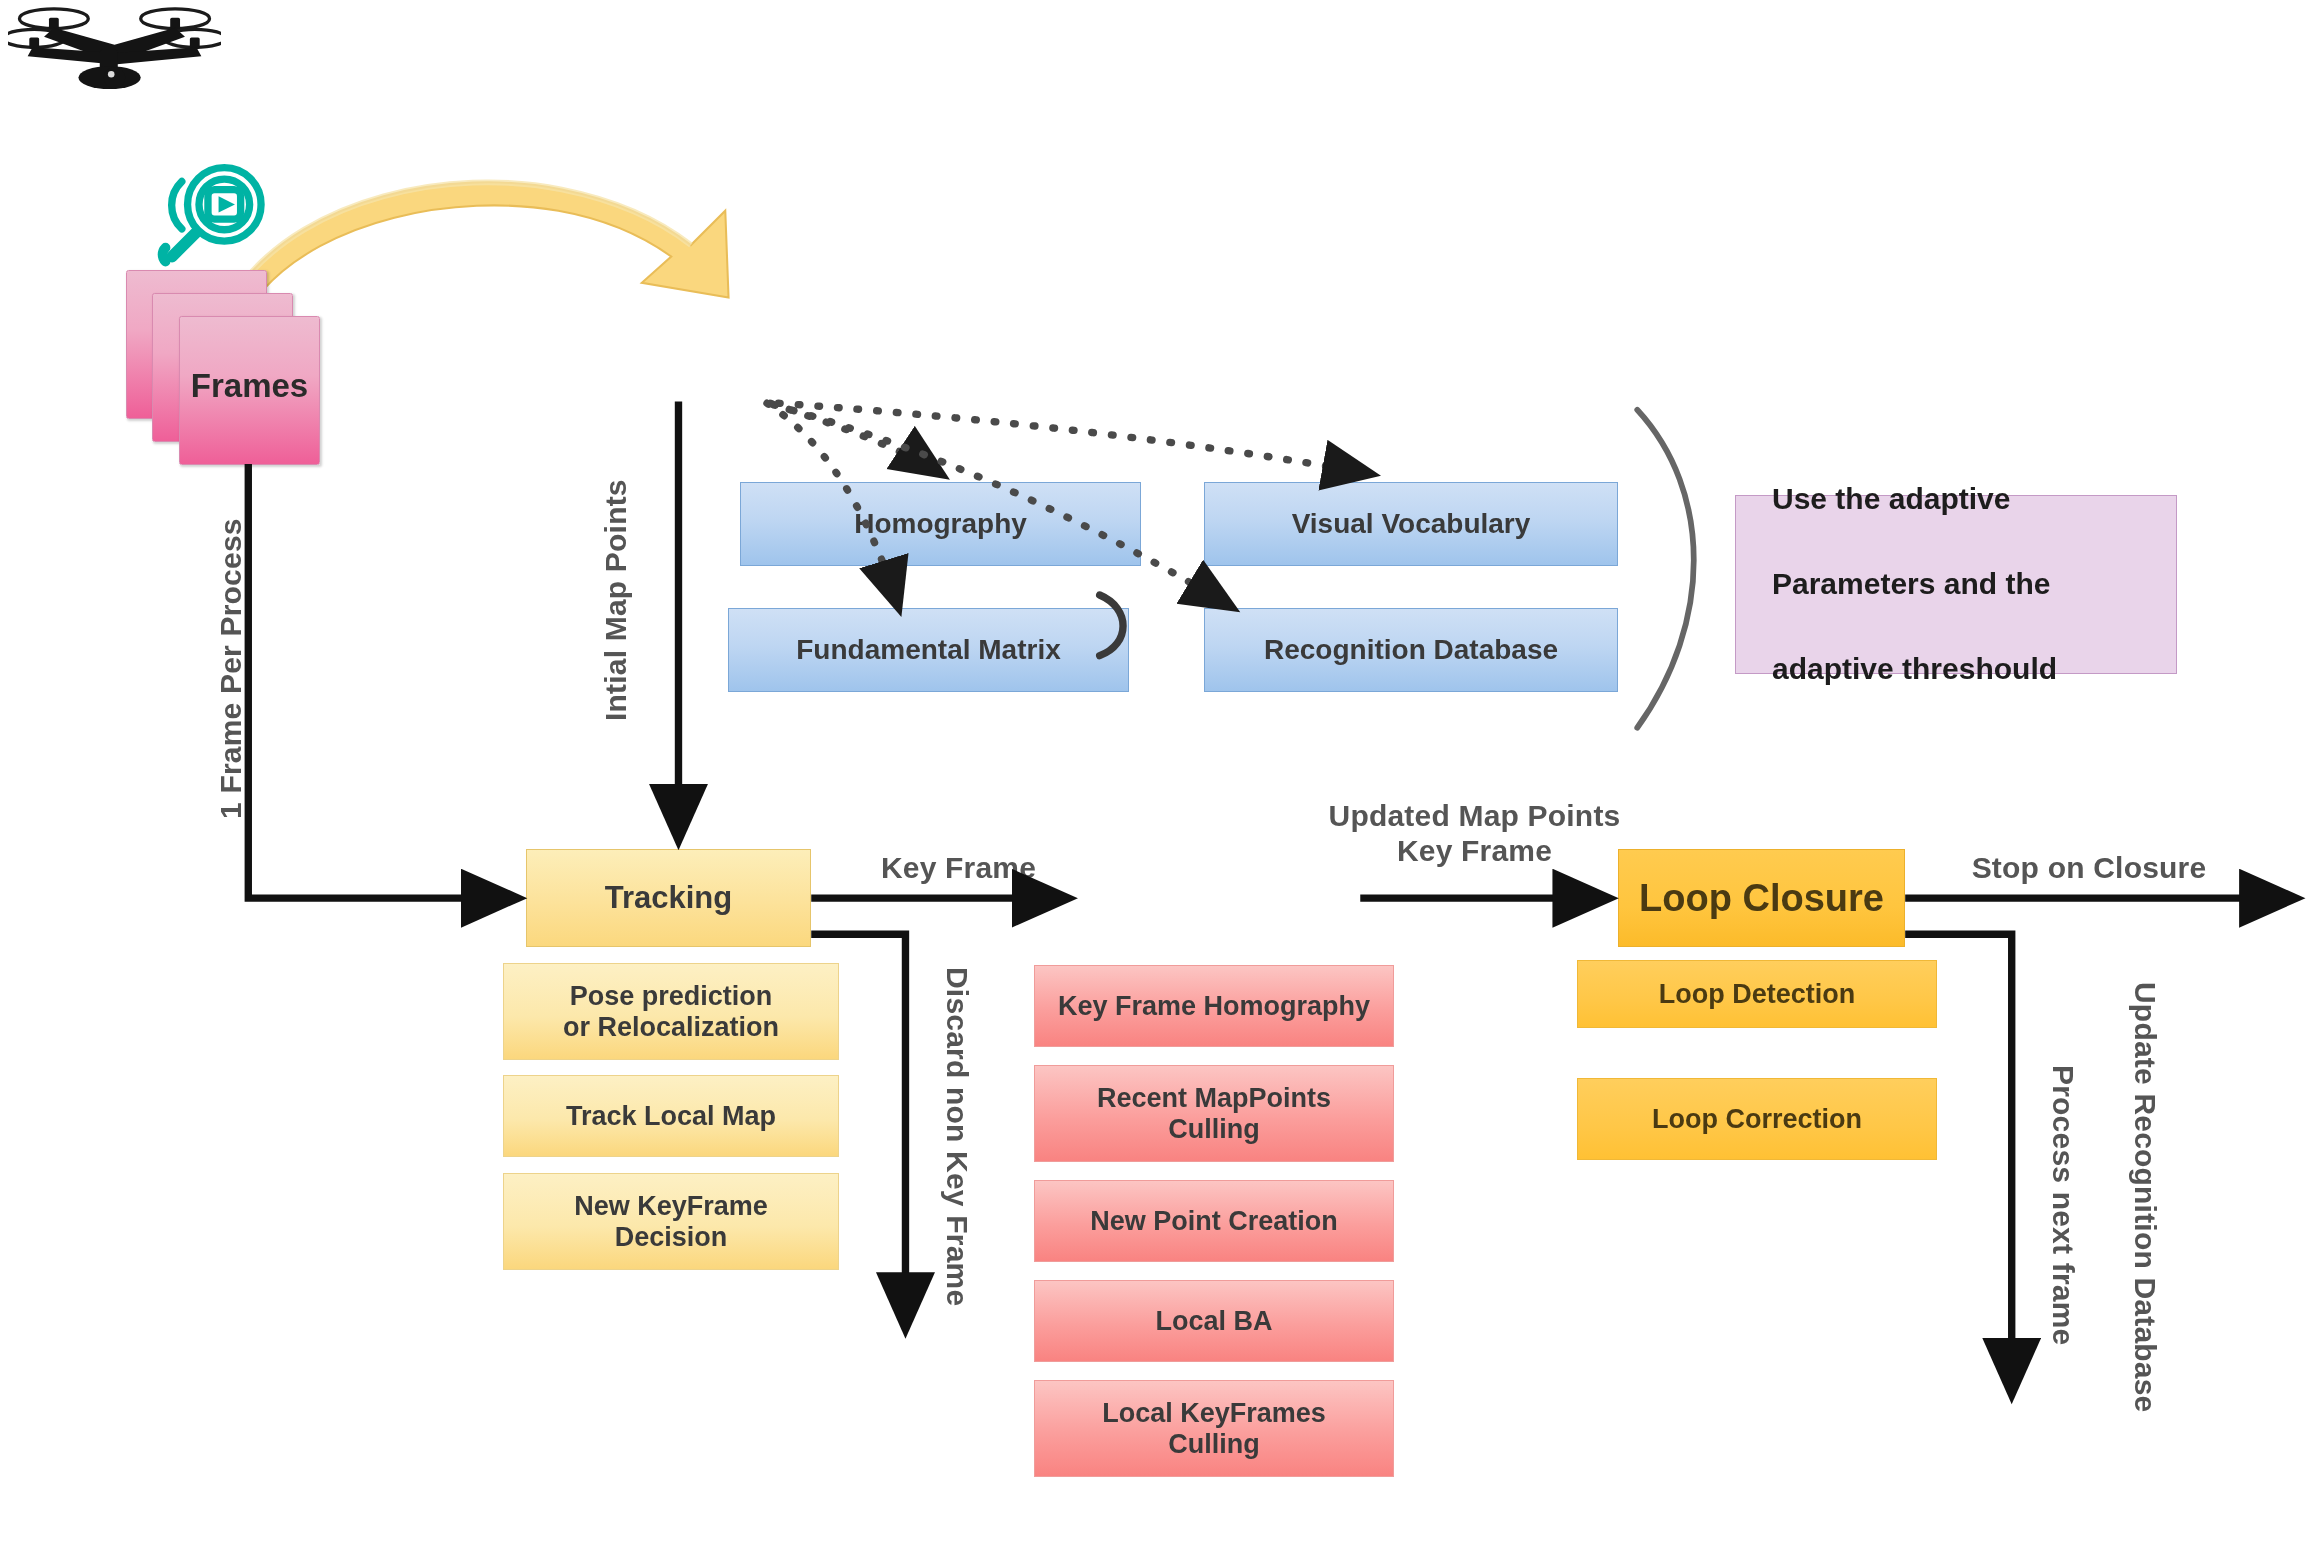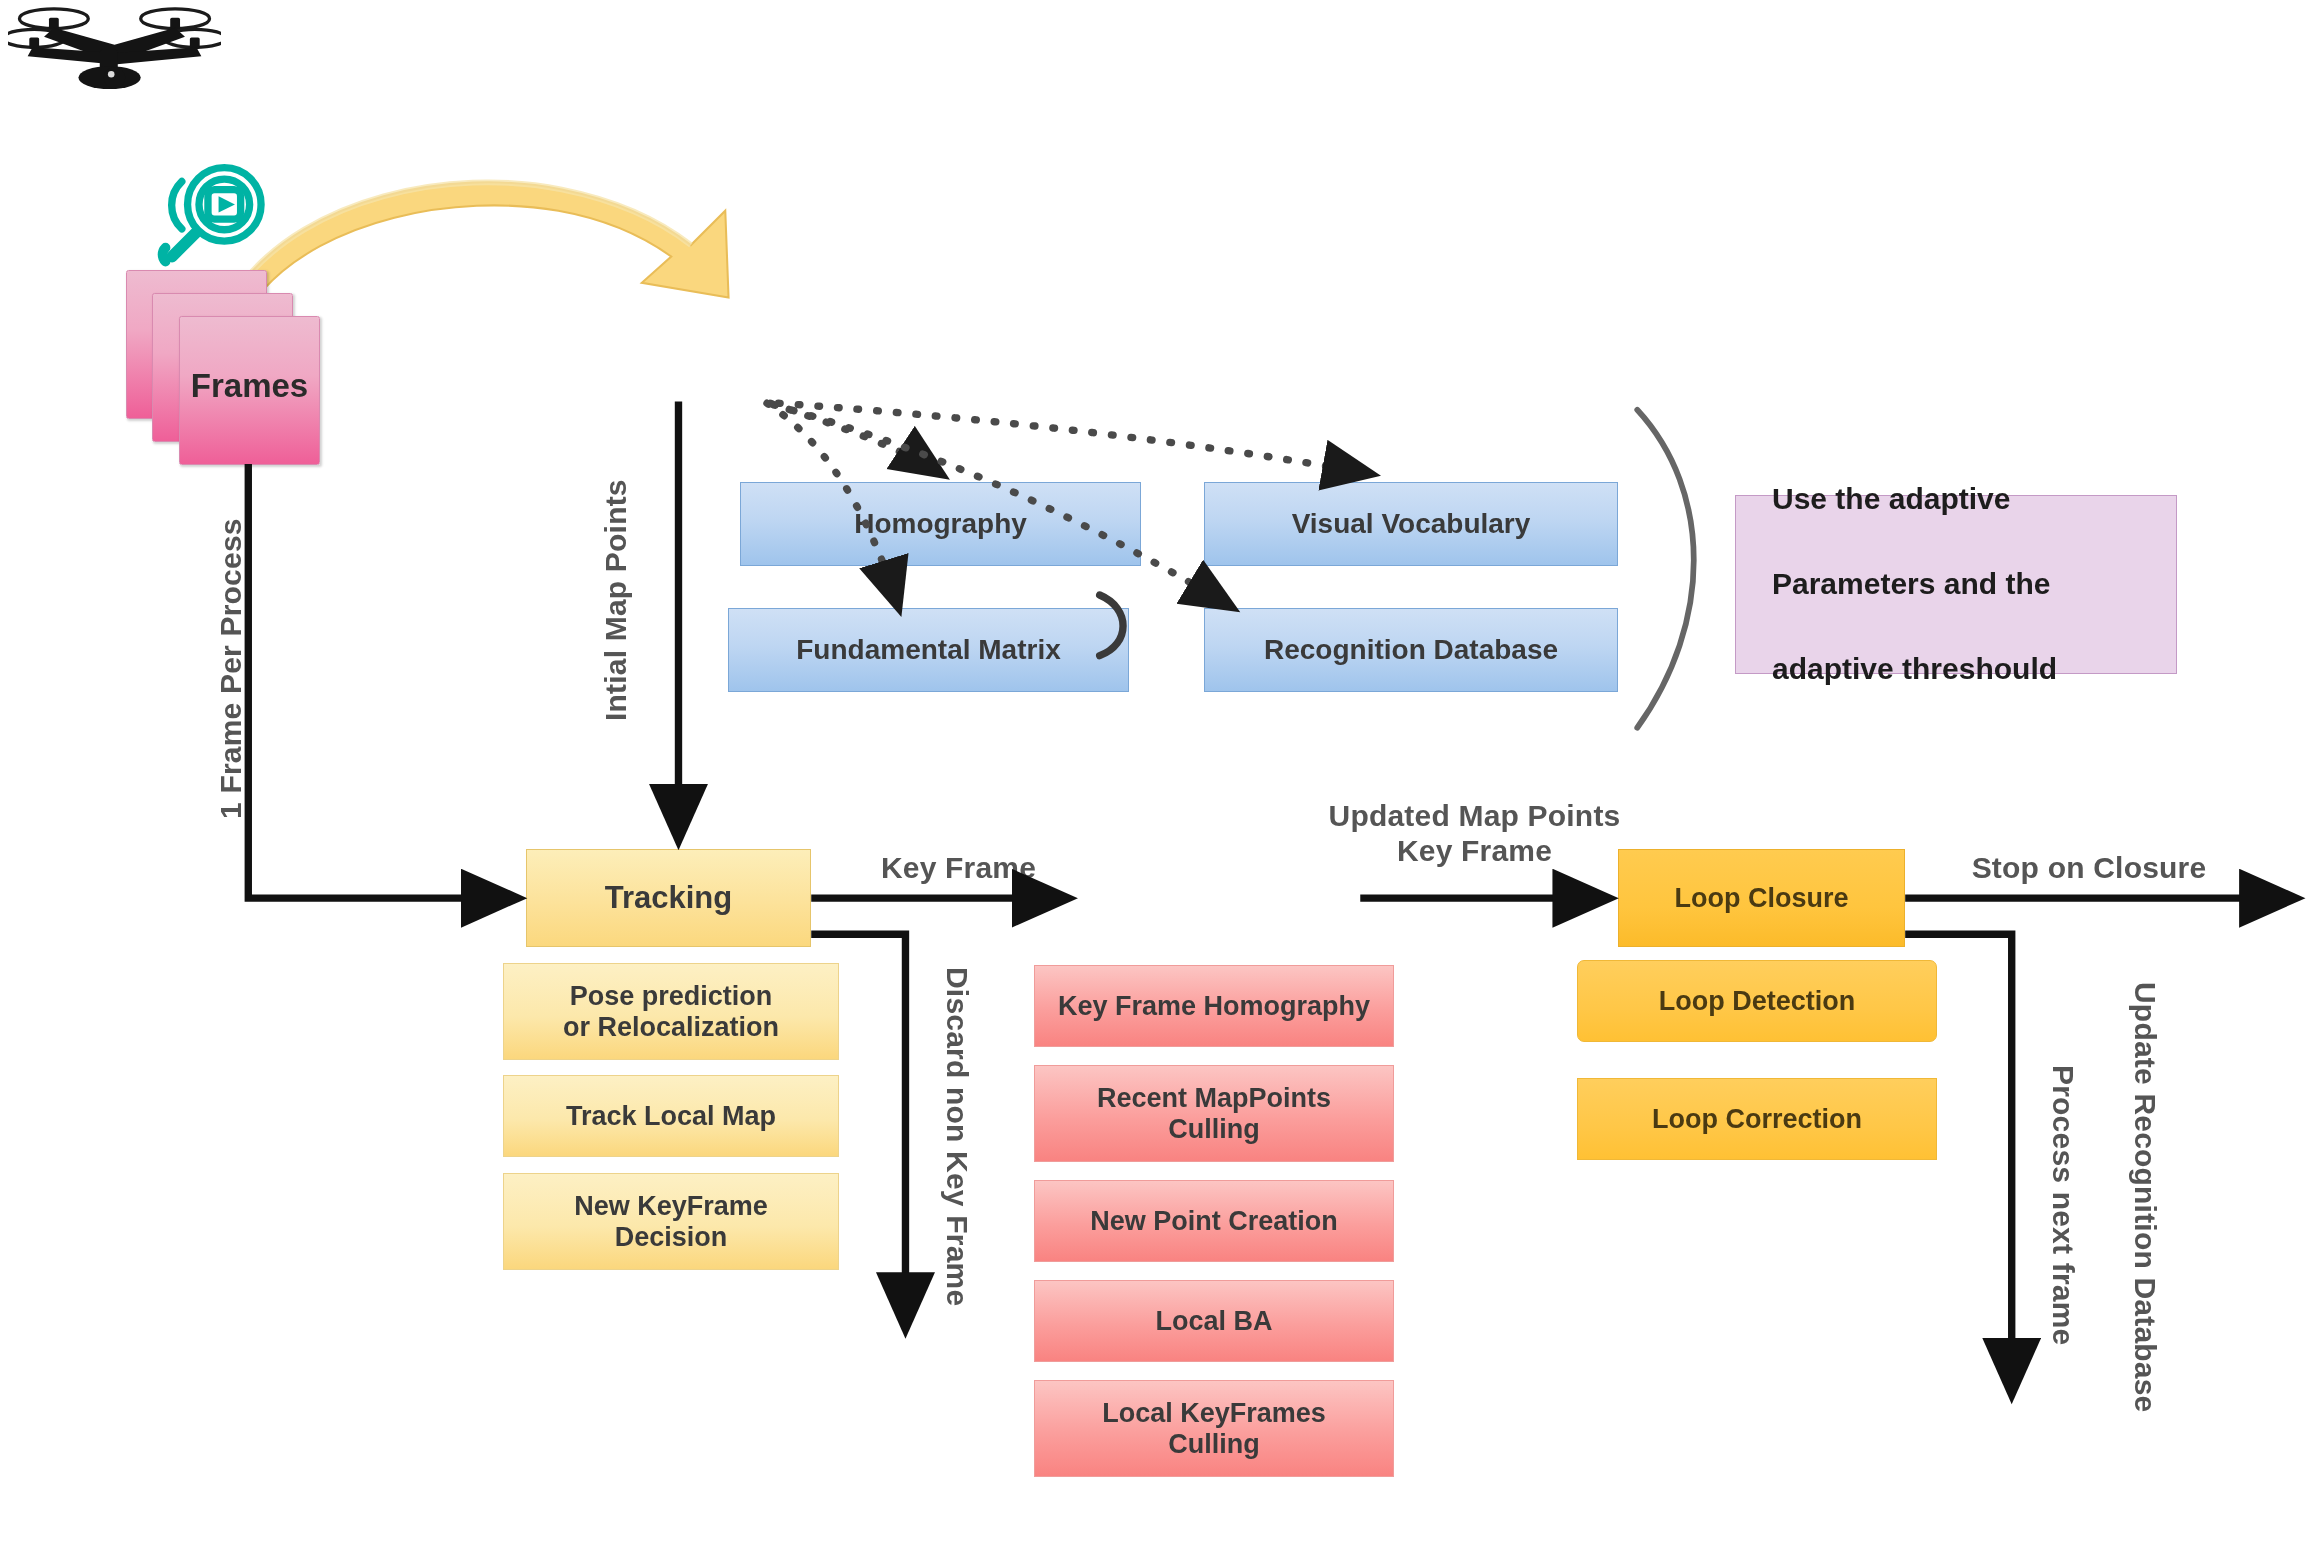--- a/index.html
+++ b/index.html
@@ -24,21 +24,21 @@
         border:0.8px solid #e6c56b;color:#3a3a3a;font-size:31px;font-weight:600;}
   .tracking-sub{background:linear-gradient(180deg,#fdf0c4 0%,#fce8ab 55%,#fbd77d 100%);
         border:0.8px solid #edd38b;color:#3a3a3a;font-size:27px;font-weight:600;}
   
   .red-main{background:linear-gradient(180deg,#fcbfbd 0%,#fb9a98 55%,#f87a78 100%);
         border:0.8px solid #ef8583;color:#3a3a3a;font-size:29.5px;font-weight:600;}
   .red-sub{background:linear-gradient(180deg,#fcc5c3 0%,#fb9e9c 55%,#f98381 100%);
         border:0.8px solid #f09c9a;color:#3a3a3a;font-size:27px;font-weight:600;}
   
   .orange-main{background:linear-gradient(180deg,#ffcb4f 0%,#ffc53e 60%,#fcbb2a 100%);
-        border:0.8px solid #ecb02c;color:#4a3a12;font-size:27px;font-weight:600;}
+        border:0.8px solid #ecb02c;color:#4a3a12;font-size:38px;font-weight:600;}
   .orange-sub{background:linear-gradient(180deg,#ffce5c 0%,#ffc747 60%,#ffc134 100%);
         border:0.8px solid #f0b837;color:#4a3a12;font-size:27px;font-weight:600;}
   
   .note{background:#e9d4ea;border:0.8px solid #c49ac6;color:#1d1d1d;
         font-size:30px;font-weight:bold;line-height:1.42;text-align:left;
         justify-content:flex-start;}
   .note span{padding:0 18px;}
 
   
   .lbl{position:absolute;color:#555;font-size:30px;font-weight:600;white-space:pre;
@@ -148,21 +148,21 @@
   <div class="box red-sub" style="left:1034px;top:1280px;width:360px;height:82px;">
     <span>Local BA</span>
   </div>
   <div class="box red-sub" style="left:1034px;top:1380px;width:360px;height:97px;">
     <span>Local KeyFrames<br>Culling</span>
   </div>
 
   <div class="box orange-main" style="left:1618px;top:849px;width:287px;height:98px;">
     <span>Loop Closure</span>
   </div>
-  <div class="box orange-sub" style="left:1577px;top:960px;width:360px;height:82px;border-radius:7px;">
+  <div class="box orange-sub" style="left:1577px;top:960px;width:360px;height:68px;">
     <span>Loop Detection</span>
   </div>
   <div class="box orange-sub" style="left:1577px;top:1078px;width:360px;height:82px;">
     <span>Loop Correction</span>
   </div>
 
   <div class="lbl rot-up" style="left:213px;top:819px;">1 Frame Per Process</div>
 
   <div class="lbl rot-up" style="left:598px;top:721px;">Intial Map Points</div>
 

